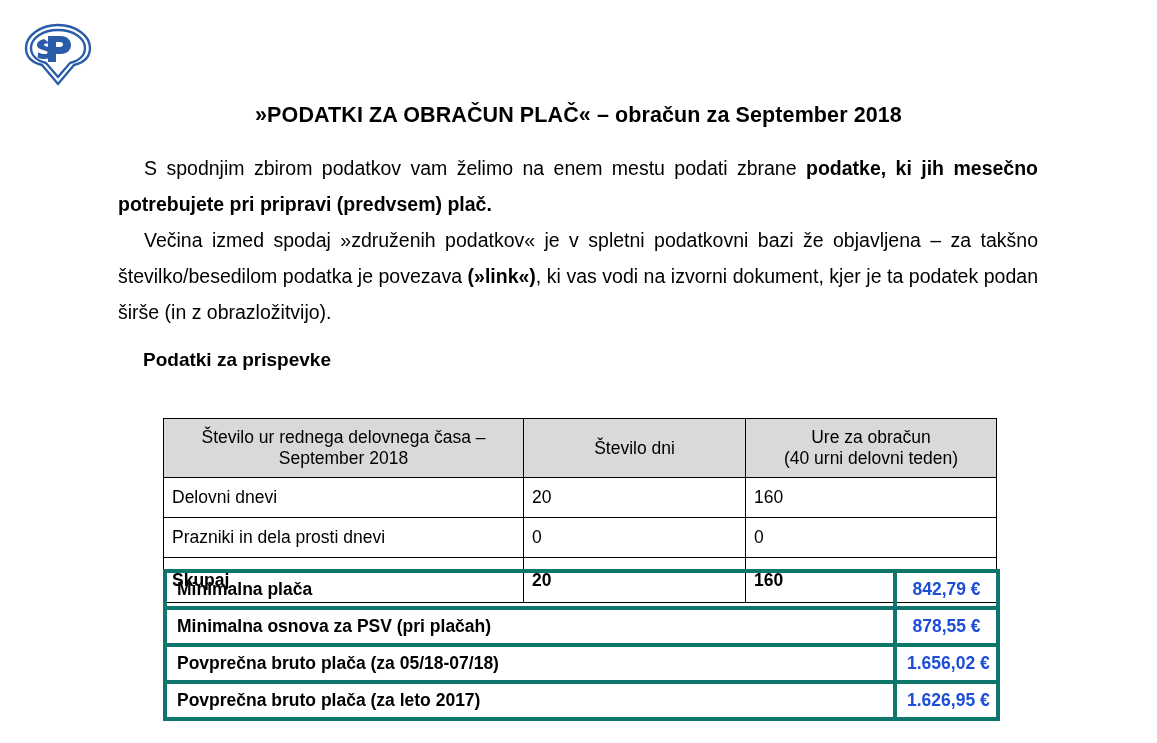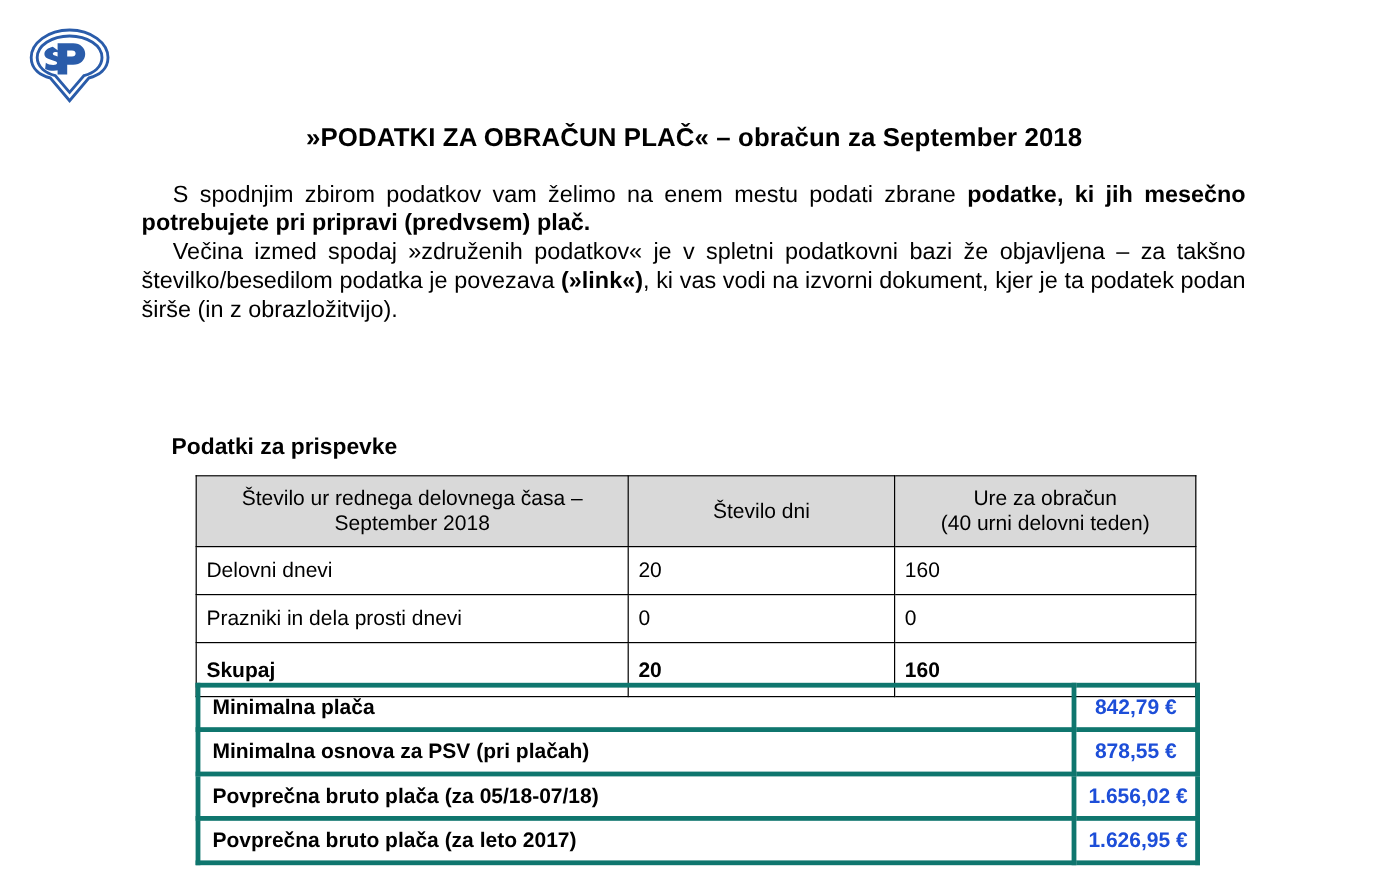--- a/index.html
+++ b/index.html
@@ -40,45 +40,45 @@
     font-weight: bold;
     letter-spacing: 0.1px;
   }
   
   .body-text {
     position: absolute;
     left: 118px;
     top: 150px;
     width: 920px;
     font-size: 19.5px;
-    line-height: 24px;
+    line-height: 36px;
     text-align: justify;
   }
   .body-text p {
     margin: 0;
     text-indent: 26px;
   }
   .b { font-weight: bold; }
   
   .section-heading {
     position: absolute;
     left: 143px;
-    top: 362px;
+    top: 349px;
     font-size: 19px;
     font-weight: bold;
   }
   
   table {
     border-collapse: collapse;
     font-size: 17.5px;
   }
   .tbl-hours {
     position: absolute;
     left: 163px;
-    top: 396px;
+    top: 418px;
     width: 833px;
     table-layout: fixed;
   }
   .tbl-hours td, .tbl-hours th {
     border: 1px solid #000000;
     padding: 4px 8px;
     vertical-align: middle;
   }
   .tbl-hours thead th {
     background: #d9d9d9;

